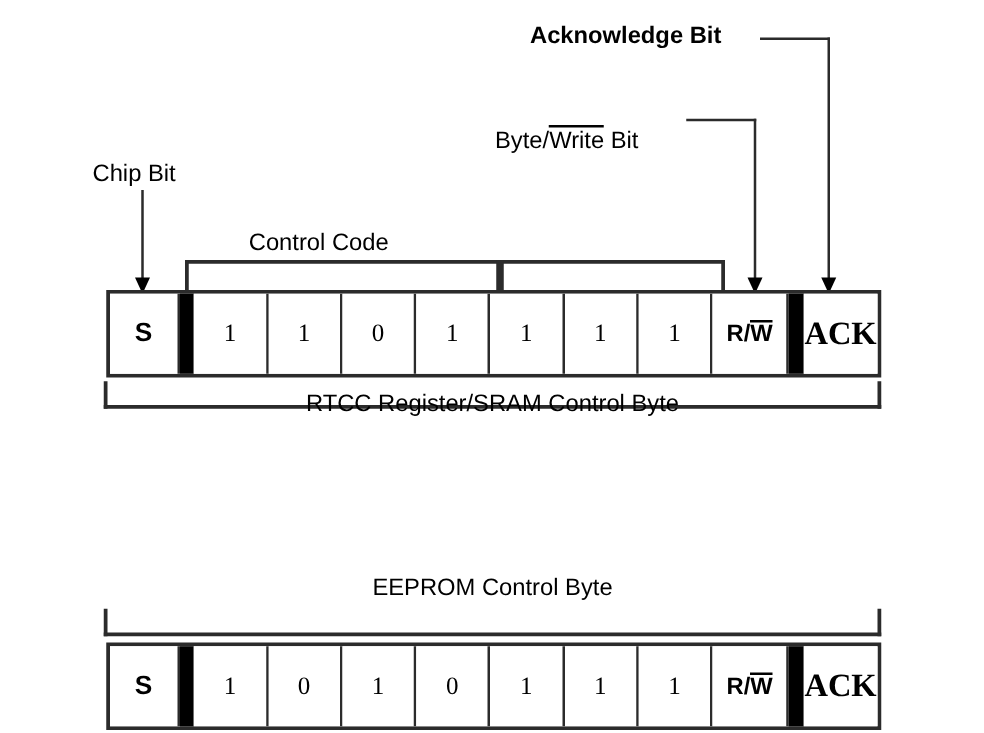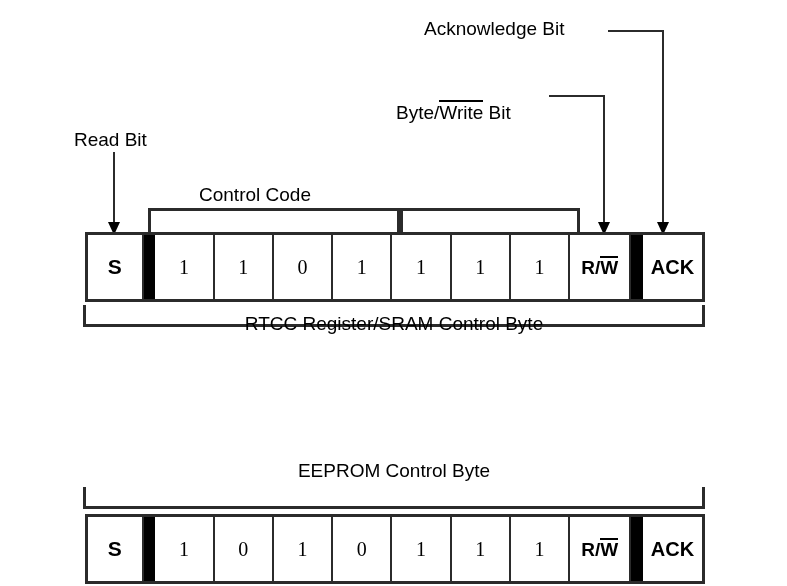--- a/index.html
+++ b/index.html
@@ -24,21 +24,21 @@
   
   .lbl {
     position: absolute;
     font-size: 19px;
     line-height: 23px;
     color: #000;
     white-space: nowrap;
   }
   .lbl.center { text-align: center; }
 
-  #lbl-ack        { left: 424px; top: 17px; }
+  #lbl-ack        { left: 424px; top: 17px; font-weight: bold; }
   #lbl-rw         { left: 396px; top: 82px; }
   #lbl-start      { left: 74px;  top: 128px; }
   #lbl-ctrlcode   { left: 199px; top: 183px; }
   #lbl-cs         { left: 406px; top: 152px; width: 160px; text-align: center; }
   #lbl-rtcc       { left: 83px;  top: 312px; width: 622px; text-align: center; }
   #lbl-or         { left: 83px;  top: 398px; width: 622px; text-align: center; }
   #lbl-eeprom     { left: 83px;  top: 459px; width: 622px; text-align: center; }
 
   .overline {
     border-top: 2px solid #000;
@@ -125,21 +125,21 @@
     font-size: 19px;
     color: #000;
     background: #fff;
     position: relative;
   }
   .cell:last-child { border-right: none; }
 
   .cell.start { width: 62px; font-weight: bold; font-size: 21px; }
   .cell.bit   { width: 66px; font-family: "Liberation Serif", serif; font-size: 20px; }
   .cell.rw    { width: 68px; font-weight: bold; font-size: 19px; }
-  .cell.ack   { width: 66px; font-weight: bold; font-size: 20px; border-right: none; }
+  .cell.ack   { width: 66px; font-weight: bold; font-size: 26px; border-right: none; font-family: Liberation Serif, serif; }
 
   
   .cell.blackbar {
     width: 13px;
     background: #000000;
     border-right: none;
   }
 
   .rw-inner { display: inline-flex; align-items: baseline; }
   .rw-inner .w {
@@ -152,21 +152,21 @@
 <body>
 
 <div class="canvas">
 
   <div class="lbl" id="lbl-ack">Acknowledge Bit</div>
 
   <div class="lbl" id="lbl-rw">
     <span>Byte/</span><span class="overline">Write</span><span> Bit</span>
   </div>
 
-  <div class="lbl" id="lbl-start">Read Bit</div>
+  <div class="lbl" id="lbl-start">Chip Bit</div>
 
   <div class="lbl" id="lbl-ctrlcode">Control Code</div>
 
 
   <div class="hline" id="ack-h"></div>
   <div class="vline" id="ack-v"></div>
   <div class="arrowhead" id="ack-ar"></div>
 
   <div class="hline" id="rw-h"></div>
   <div class="vline" id="rw-v"></div>

